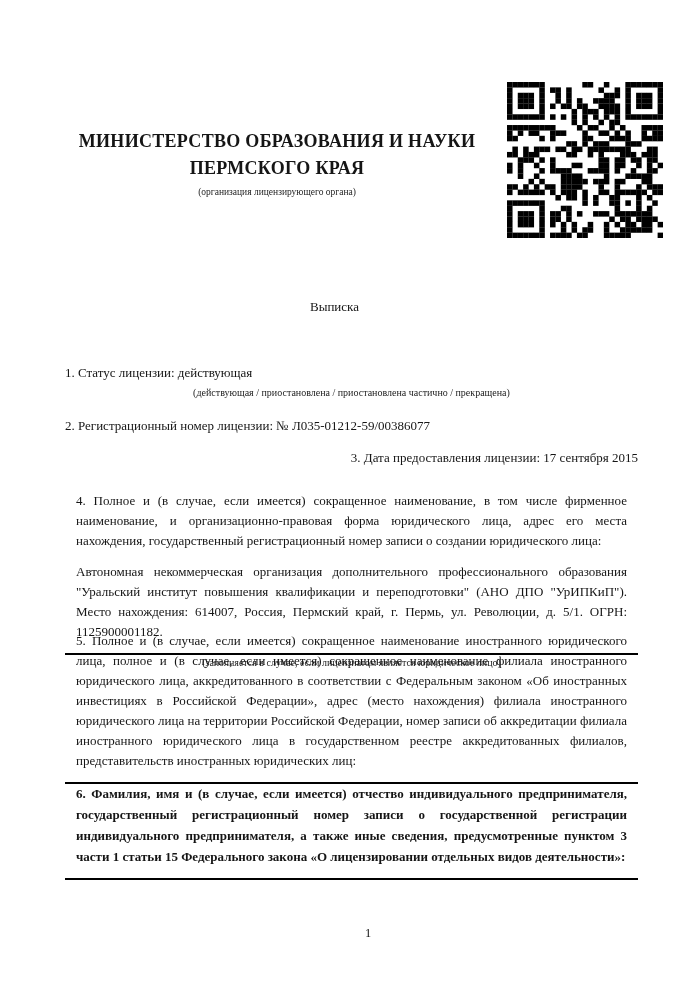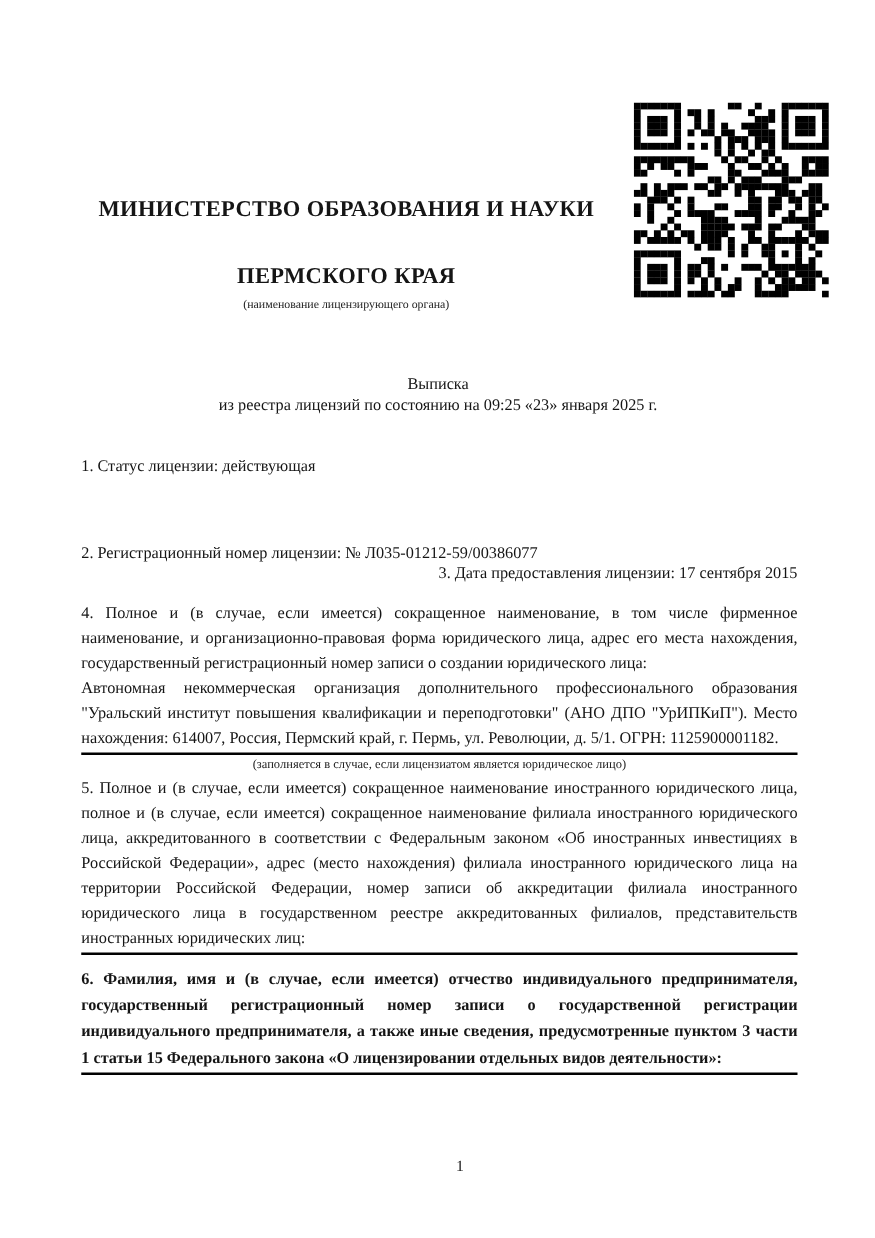--- a/index.html
+++ b/index.html
@@ -8,33 +8,33 @@
     width:700px;height:990px;
     background:#ffffff;
     font-family:"Liberation Serif","DejaVu Serif",serif;
     color:#151515;
     overflow:hidden;
   }
   
   .qr{position:absolute;left:507px;top:82px;width:156px;height:156px;}
   
   .header{position:absolute;left:65px;top:128px;width:424px;text-align:center;}
-  .header .title{font-weight:bold;font-size:18px;line-height:27px;letter-spacing:.3px;margin-top:26px;}
+  .header .title{font-weight:bold;font-size:18px;line-height:27px;letter-spacing:.3px;}
   .header .hcap{font-size:9.5px;line-height:12px;margin-top:4px;color:#222;}
   
-  .intro{position:absolute;left:64px;top:298px;width:573px;text-align:center;font-size:13px;line-height:17px;}
+  .intro{position:absolute;left:48px;top:298px;width:573px;text-align:center;font-size:13px;line-height:17px;}
   
   .sec{position:absolute;left:65px;width:573px;font-size:13px;}
   .sec .line{line-height:17px;}
-  .para{text-align:justify;line-height:20px;margin:0;}
+  .para{text-align:justify;line-height:20px;margin:11px;}
   .rule{border-top:2px solid #000;height:0;margin-top:2px;}
   .caption{text-align:center;font-size:10px;line-height:12px;margin-top:2px;color:#222;}
   .cap1{margin-top:6px;}
   .s1{top:364px;}
-  .s2{top:417px;margin-top:16px;}
+  .s2{top:417px;}
   .s3{top:449px;text-align:right;}
   .s4{top:480px;}
   .s5{top:620px;}
   .s6{top:772px;font-weight:bold;}
   .s6 .para{line-height:21px;}
   .s7{top:896px;}
   .pagenum{position:absolute;top:926px;left:36px;width:664px;text-align:center;font-size:12.5px;}
 </style>
 </head>
 <body>
@@ -460,30 +460,30 @@
         <rect x="102.21" y="150.62" width="5.53" height="5.53" fill="#000000"></rect>
         <rect x="107.59" y="150.62" width="5.53" height="5.53" fill="#000000"></rect>
         <rect x="112.97" y="150.62" width="5.53" height="5.53" fill="#000000"></rect>
         <rect x="118.34" y="150.62" width="5.53" height="5.53" fill="#000000"></rect>
         <rect x="150.62" y="150.62" width="5.53" height="5.53" fill="#000000"></rect>
       </svg></div>
 
   <div class="header">
     <div class="title">МИНИСТЕРСТВО ОБРАЗОВАНИЯ И НАУКИ</div>
     <div class="title">ПЕРМСКОГО КРАЯ</div>
-    <div class="hcap">(наименование лицензирующего органа)</div>
+    <div class="hcap">(организация лицензирующего органа)</div>
   </div>
 
   <div class="intro">
     <div>Выписка</div>
-    <div>из реестра лицензий по состоянию на 09:25 «23» января 2025 г.</div>
   </div>
 
   <div class="sec s1">
     <div class="line">1. Статус лицензии: действующая</div>
+    <div class="caption cap1">(действующая / приостановлена / приостановлена частично / прекращена)</div>
   </div>
 
   <div class="sec s2">
     <div class="line">2. Регистрационный номер лицензии: № Л035-01212-59/00386077</div>
   </div>
 
   <div class="sec s3">
     <div class="line">3. Дата предоставления лицензии: 17 сентября 2015</div>
   </div>
 

